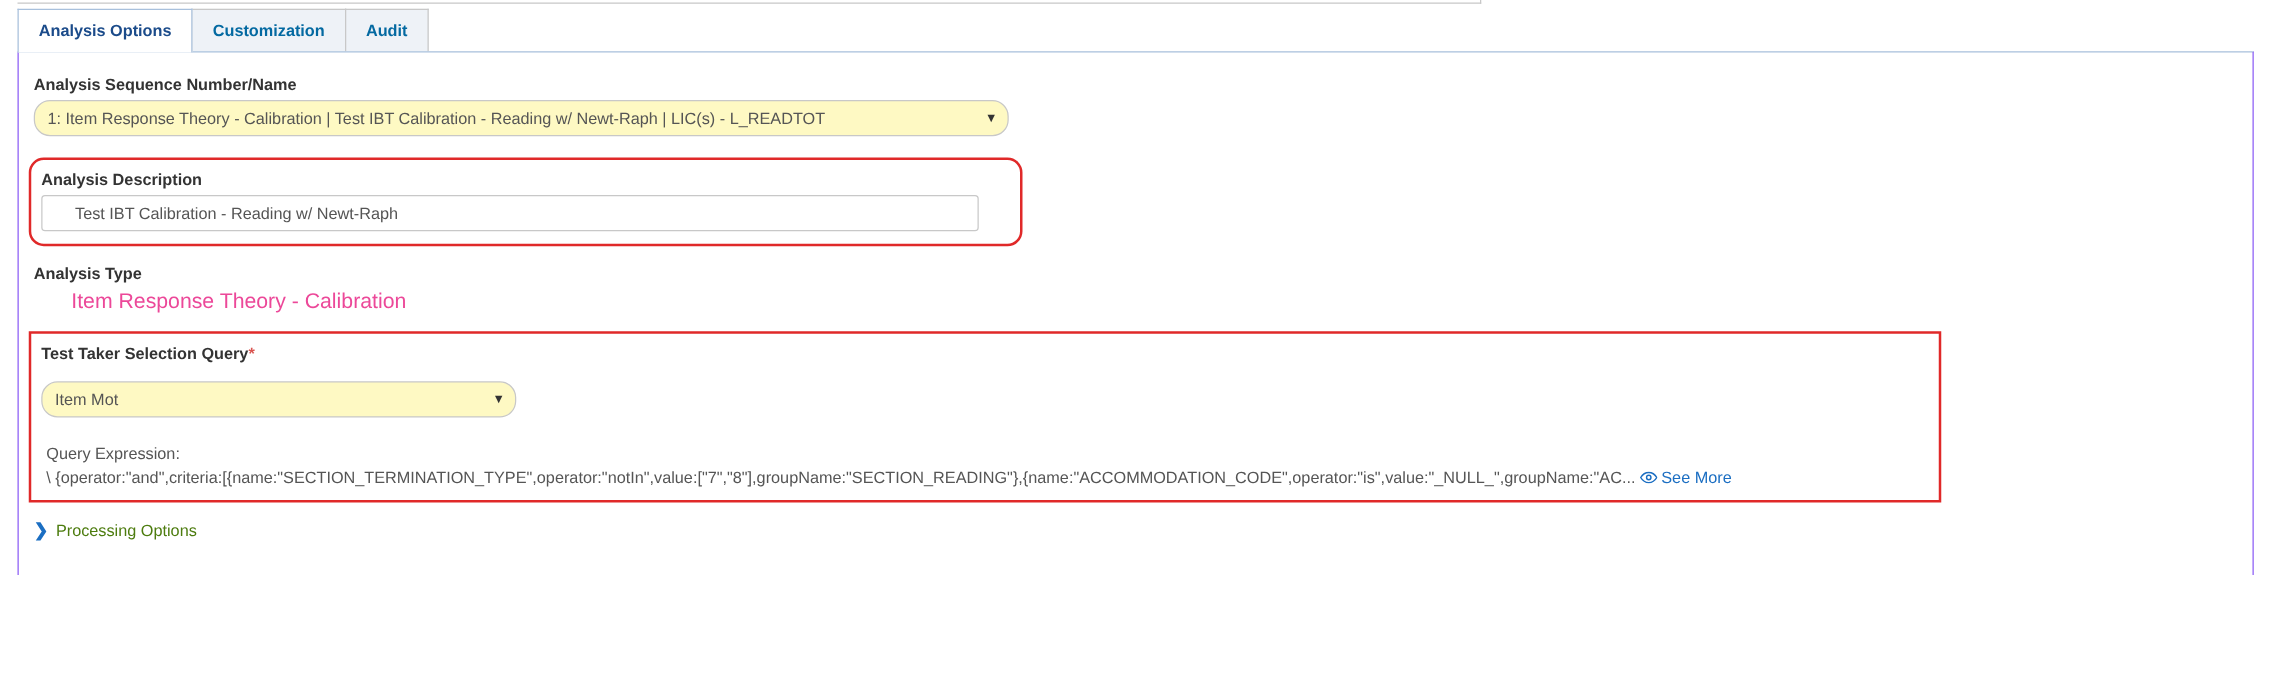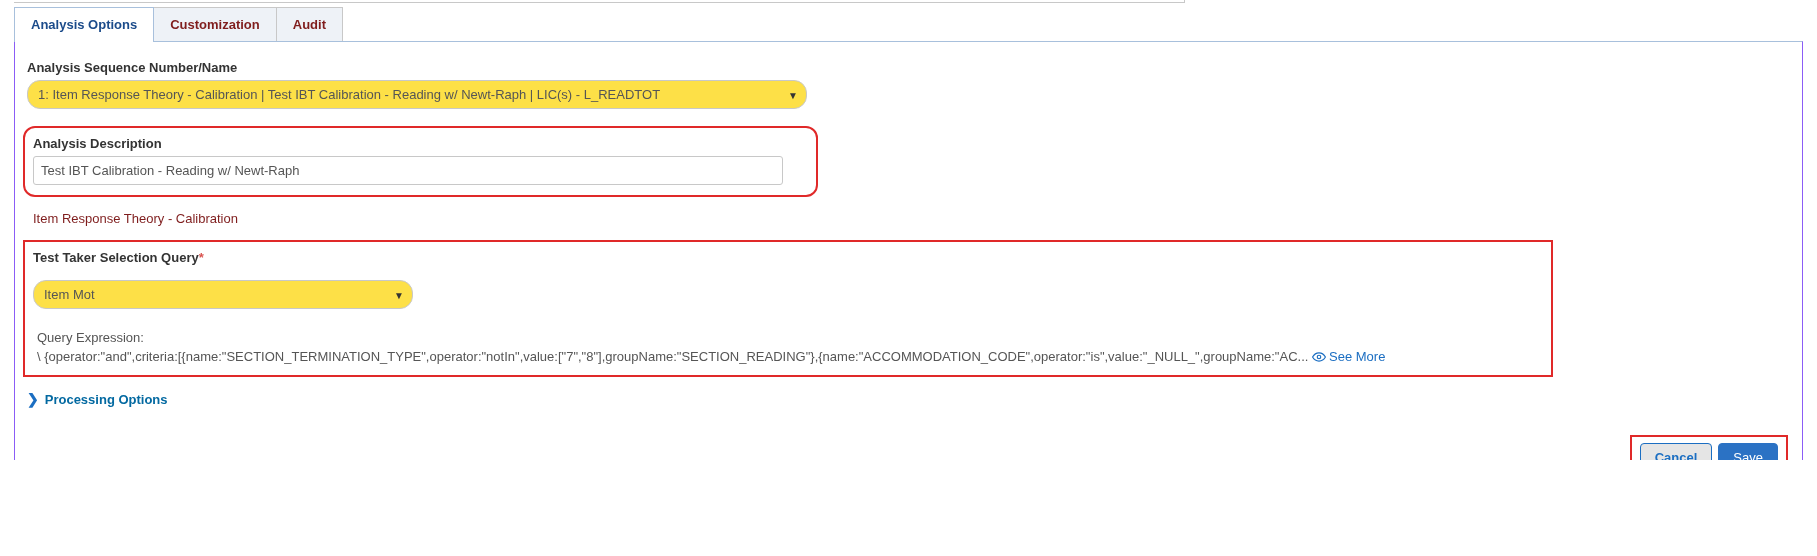--- a/index.html
+++ b/index.html
@@ -30,21 +30,21 @@
   }
   .tab {
     padding: 9px 16px 10px 16px;
     font-size: 13px;
     font-weight: 600;
     background: #eef2f7;
     border: 1px solid #c8c8c8;
     border-bottom: none;
     margin-right: -1px;
     cursor: pointer;
-    color: #7f1d1d;
+    color: #0369a1;
   }
   .tab.active {
     background: #fff;
     border-top: 1px solid #a8c0dc;
     border-left: 1px solid #a8c0dc;
     border-right: 1px solid #a8c0dc;
     position: relative;
     z-index: 2;
     color: #1b4b8a;
   }
@@ -63,54 +63,55 @@
   }
   .form-group { margin-bottom: 14px; padding-left: 4px; }
   .form-label {
     font-weight: 600;
     color: #333;
     margin-bottom: 5px;
     display: block;
     font-size: 13px;
   }
   .form-value-text {
-    color: #7f1d1d;
-    font-size: 13px;
+    color: #ec4899;
+    font-size: 17px;
     padding-left: 6px;
+    margin-left: 24px;
   }
   .select-wrap {
     position: relative;
     display: inline-block;
   }
   .select-input {
     border: 1px solid #c8c8c8;
     border-radius: 13px;
     padding: 6px 30px 6px 10px;
     font-size: 13px;
-    background: #fde047;
+    background: #fef9c3;
     cursor: pointer;
     color: #555;
     white-space: nowrap;
     overflow: hidden;
   }
   .select-caret {
     position: absolute;
     right: 9px;
     top: 50%;
     transform: translateY(-50%);
     pointer-events: none;
     font-size: 10px;
     color: #333;
   }
   .select-large { width: 780px; }
   .select-small { width: 380px; }
   .text-input {
     border: 1px solid #c8c8c8;
     border-radius: 3px;
-    padding: 6px 7px;
+    padding: 6px 26px;
     font-size: 13px;
     width: 750px;
     color: #555;
   }
   .note-line { font-size: 13px; color: #333; margin-bottom: 10px; padding-left: 4px; }
   .req-star { color: #d9534f; }
   .highlight-box {
     border: 2px solid #e02929;
     padding: 8px 8px 10px 8px;
     margin-bottom: 14px;
@@ -149,21 +150,21 @@
     gap: 6px;
     cursor: pointer;
     padding-left: 4px;
     margin-bottom: 12px;
   }
   .chev-right {
     color: #1b6ec2;
     font-size: 14px;
     font-weight: bold;
   }
-  .collapsible-title { font-weight: 700; color: #0369a1; }
+  .collapsible-title { font-weight: 400; color: #4d7c0f; }
   .footer-row {
     padding: 6px 14px 6px 6px;
     display: flex;
     justify-content: flex-end;
     gap: 8px;
   }
   .footer-highlight {
     border: 2px solid #e02929;
     padding: 6px 8px;
     display: flex;
@@ -215,20 +216,21 @@
         </div>
       </div>
 
 
       <div class="highlight-box hl-wide">
         <label class="form-label">Analysis Description</label>
         <input type="text" class="text-input" value="Test IBT Calibration - Reading w/ Newt-Raph" style="">
       </div>
 
       <div class="form-group">
+        <label class="form-label">Analysis Type</label>
         <div class="form-value-text">Item Response Theory - Calibration</div>
       </div>
 
       <div class="highlight-box hl-full">
         <label class="form-label">
           <span>Test Taker Selection Query</span><span class="req-star">*</span>
         </label>
         <div style="height:10px"></div>
         <div class="select-wrap">
           <div class="select-input select-small">Item Mot</div>

